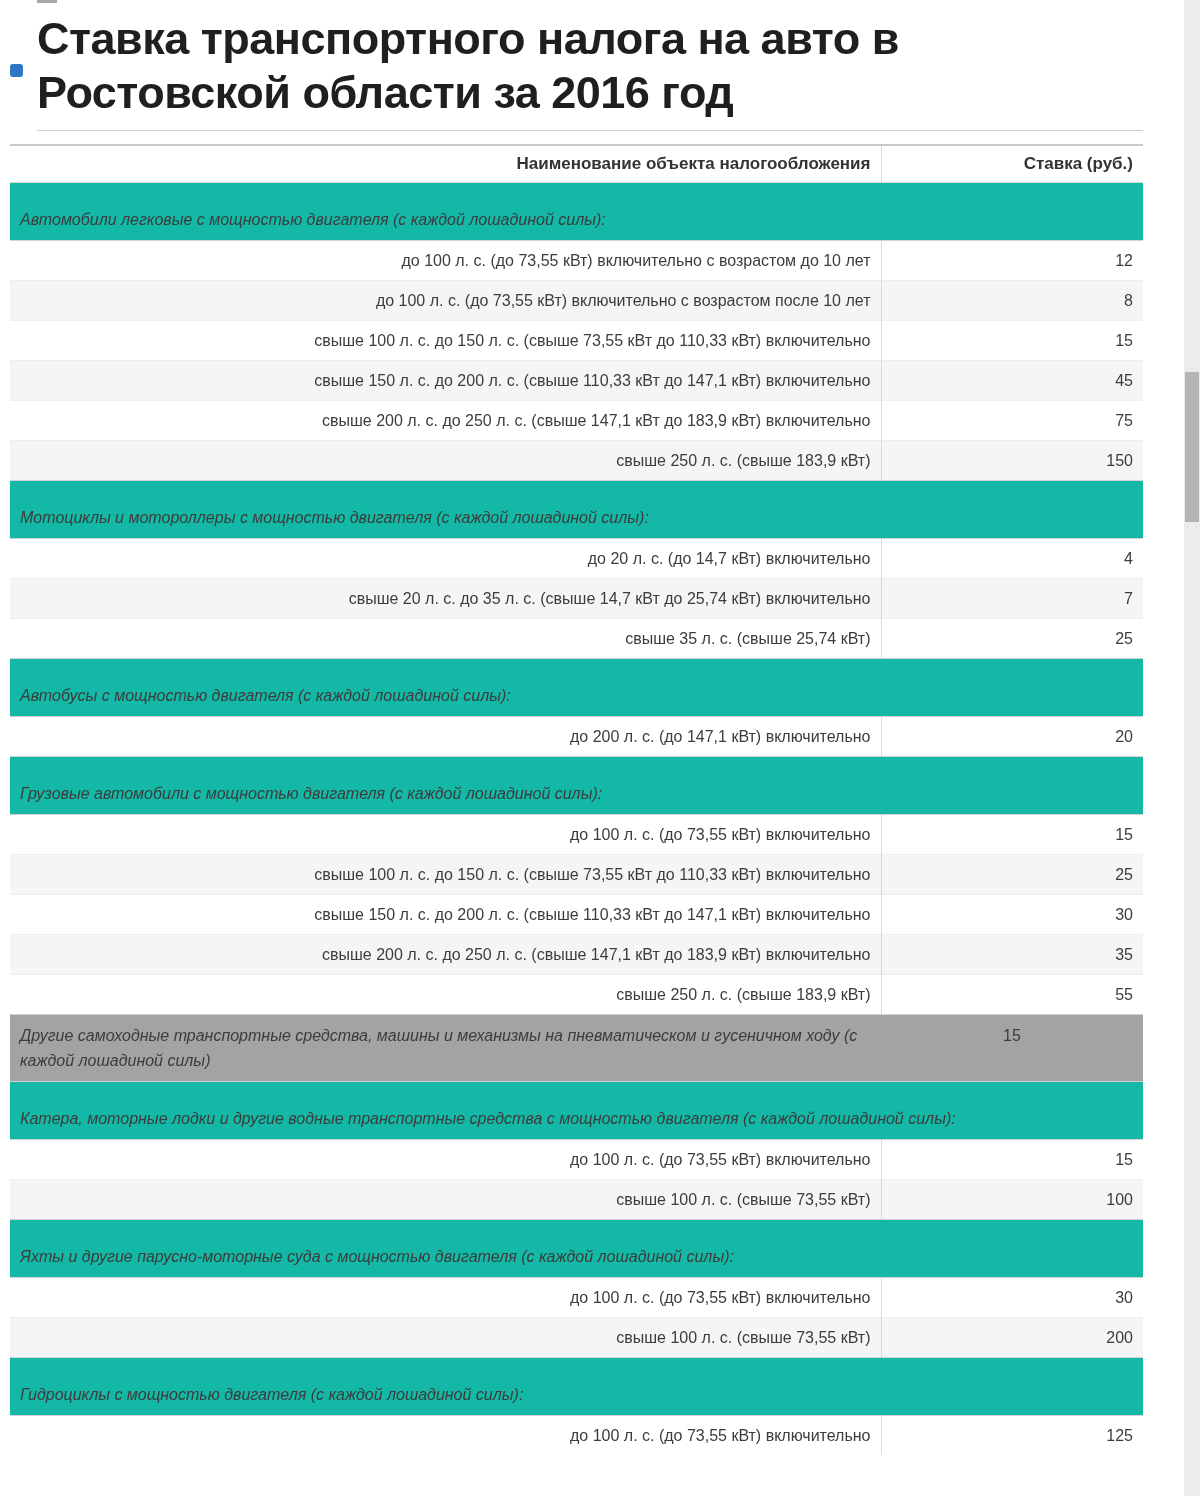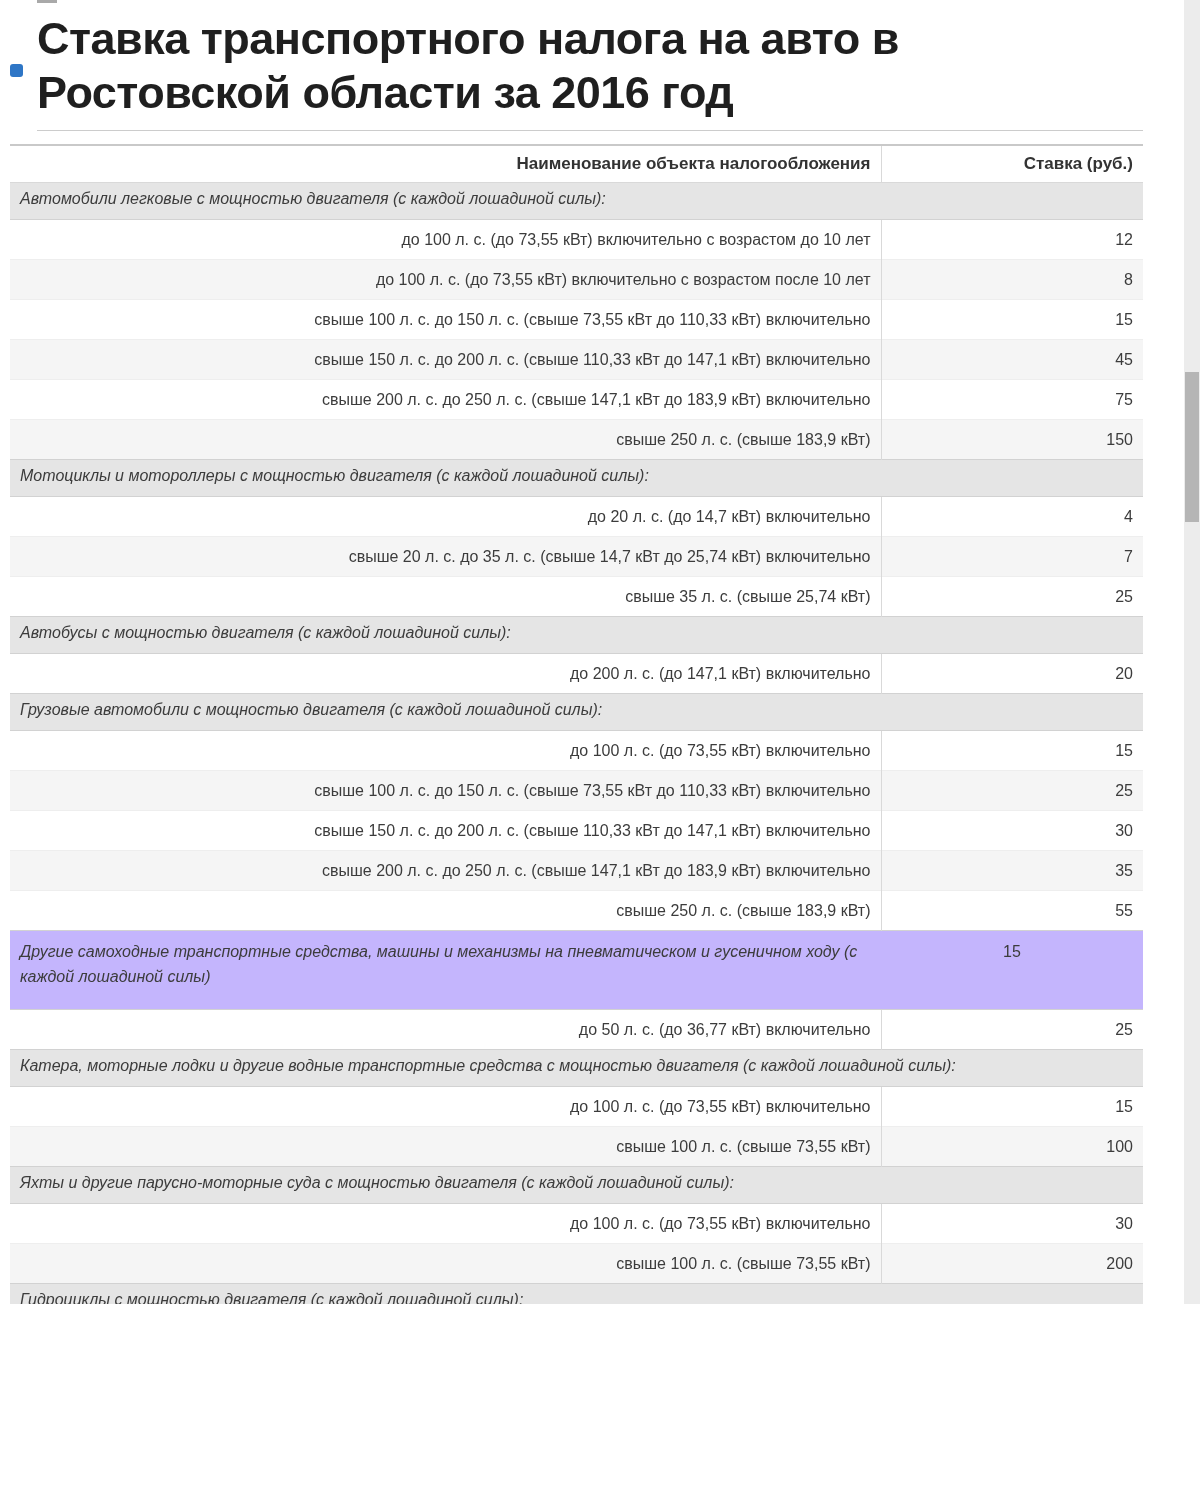--- a/index.html
+++ b/index.html
@@ -4,21 +4,21 @@
 <style>
   * { margin: 0; padding: 0; box-sizing: border-box; }
   html, body { background: #ffffff; }
   body {
     font-family: "Liberation Sans", "DejaVu Sans", sans-serif;
     color: #3c3c3c;
   }
   .page {
     position: relative;
     width: 1200px;
-    height: 1304px;
+    height: 1496px;
     background: #ffffff;
     overflow: hidden;
   }
   
   .top-fragment {
     position: absolute;
     left: 37px; top: 0;
     width: 20px; height: 3px;
     background: #a9a9a9;
   }
@@ -72,41 +72,41 @@
     border-bottom: 1px solid #d9d9d9;
   }
   .tax-table th.rate-head { border-left: 1px solid #d9d9d9; }
   .tax-table td {
     padding: 7px 10px 7px 10px;
     line-height: 25px;
     color: #3c3c3c;
     vertical-align: middle;
   }
   tr.section-row td {
-    background: #e5e5e5;
+    background: #14b8a6;
     font-style: italic;
     border-top: 1px solid #d2d2d2;
     border-bottom: 1px solid #d2d2d2;
-    padding-top: 3px;
+    padding-top: 24px;
     padding-bottom: 8px;
   }
   tr.data-row td { background: #ffffff; border-top: 1px solid #eeeeee; text-align: right; }
   tr.data-row.alt td { background: #f5f5f5; }
   tr.data-row td.rate {
     text-align: right;
     border-left: 1px solid #d9d9d9;
   }
   tr.combined-row td {
-    background: #c4b5fd;
+    background: #a3a3a3;
     font-style: italic;
     border-top: 1px solid #d2d2d2;
     border-bottom: 1px solid #d2d2d2;
     vertical-align: top;
     padding-top: 8px;
-    padding-bottom: 20px;
+    padding-bottom: 8px;
   }
   tr.combined-row td.rate {
     text-align: center;
     font-style: normal;
   }
   
   .scrollbar-track {
     position: absolute;
     right: 0; top: 0;
     width: 16px; height: 1496px;
@@ -213,24 +213,20 @@
             <td class="rate">35</td>
           </tr>
           <tr class="data-row">
             <td>свыше 250 л. с. (свыше 183,9 кВт)</td>
             <td class="rate">55</td>
           </tr>
           <tr class="combined-row">
             <td>Другие самоходные транспортные средства, машины и механизмы на пневматическом и гусеничном ходу (с каждой лошадиной силы)</td>
             <td class="rate">15</td>
           </tr>
-          <tr class="data-row">
-            <td>до 50 л. с. (до 36,77 кВт) включительно</td>
-            <td class="rate">25</td>
-          </tr>
           <tr class="section-row">
             <td colspan="2">Катера, моторные лодки и другие водные транспортные средства с мощностью двигателя (с каждой лошадиной силы):</td>
           </tr>
           <tr class="data-row">
             <td>до 100 л. с. (до 73,55 кВт) включительно</td>
             <td class="rate">15</td>
           </tr>
           <tr class="data-row alt">
             <td>свыше 100 л. с. (свыше 73,55 кВт)</td>
             <td class="rate">100</td>

